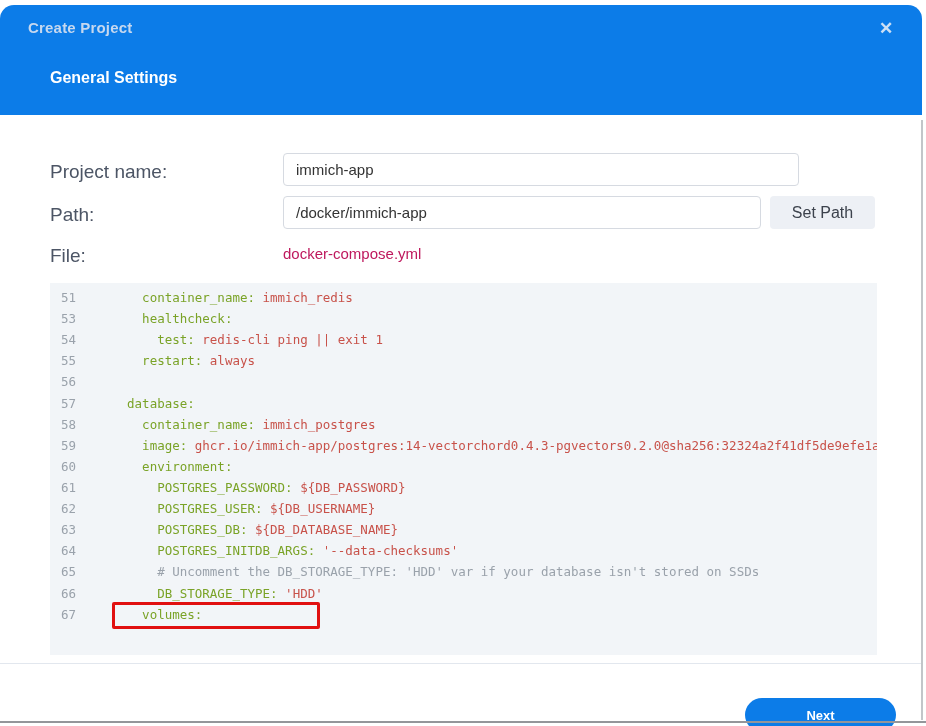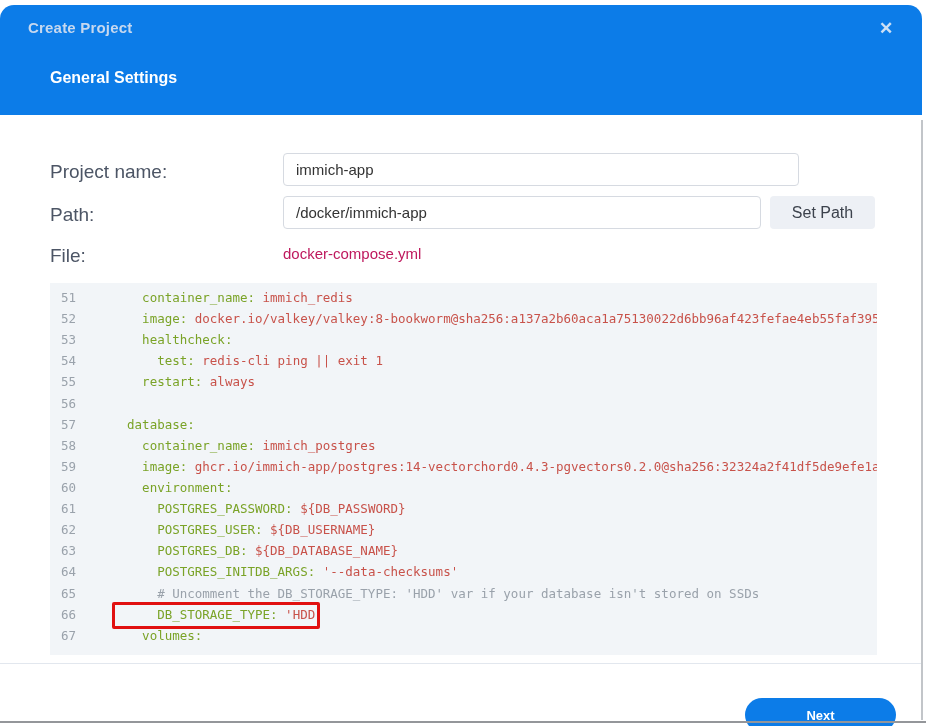--- a/index.html
+++ b/index.html
@@ -63,21 +63,20 @@
   <div class="form-label" style="top:204px;">Path:</div>
   <input class="txt-input path-input" style="top: 196px;" type="text" value="/docker/immich-app">
   <button class="setpath-btn">Set Path</button>
 
   <div class="form-label" style="top:245px;">File:</div>
   <div class="file-value">docker-compose.yml</div>
 
   <div class="editor" id="editor">
     <div class="hl-box"></div>
   <div class="cm-line"><span class="ln">51</span><span class="code"><span class="tok-k">    container_name:</span><span class="tok-v"> immich_redis</span></span></div>
-      <div class="cm-line"><span class="ln">52</span><span class="code"><span class="tok-k">    image:</span><span class="tok-v"> docker.io/valkey/valkey:8-bookworm@sha256:a137a2b60aca1a75130022d6bb96af423fefae4eb55faf395</span></span></div>
       <div class="cm-line"><span class="ln">53</span><span class="code"><span class="tok-k">    healthcheck:</span></span></div>
       <div class="cm-line"><span class="ln">54</span><span class="code"><span class="tok-k">      test:</span><span class="tok-v"> redis-cli ping || exit 1</span></span></div>
       <div class="cm-line"><span class="ln">55</span><span class="code"><span class="tok-k">    restart:</span><span class="tok-v"> always</span></span></div>
       <div class="cm-line"><span class="ln">56</span><span class="code"></span></div>
       <div class="cm-line"><span class="ln">57</span><span class="code"><span class="tok-k">  database:</span></span></div>
       <div class="cm-line"><span class="ln">58</span><span class="code"><span class="tok-k">    container_name:</span><span class="tok-v"> immich_postgres</span></span></div>
       <div class="cm-line"><span class="ln">59</span><span class="code"><span class="tok-k">    image:</span><span class="tok-v"> ghcr.io/immich-app/postgres:14-vectorchord0.4.3-pgvectors0.2.0@sha256:32324a2f41df5de9efe1a</span></span></div>
       <div class="cm-line"><span class="ln">60</span><span class="code"><span class="tok-k">    environment:</span></span></div>
       <div class="cm-line"><span class="ln">61</span><span class="code"><span class="tok-k">      POSTGRES_PASSWORD:</span><span class="tok-v"> ${DB_PASSWORD}</span></span></div>
       <div class="cm-line"><span class="ln">62</span><span class="code"><span class="tok-k">      POSTGRES_USER:</span><span class="tok-v"> ${DB_USERNAME}</span></span></div>

